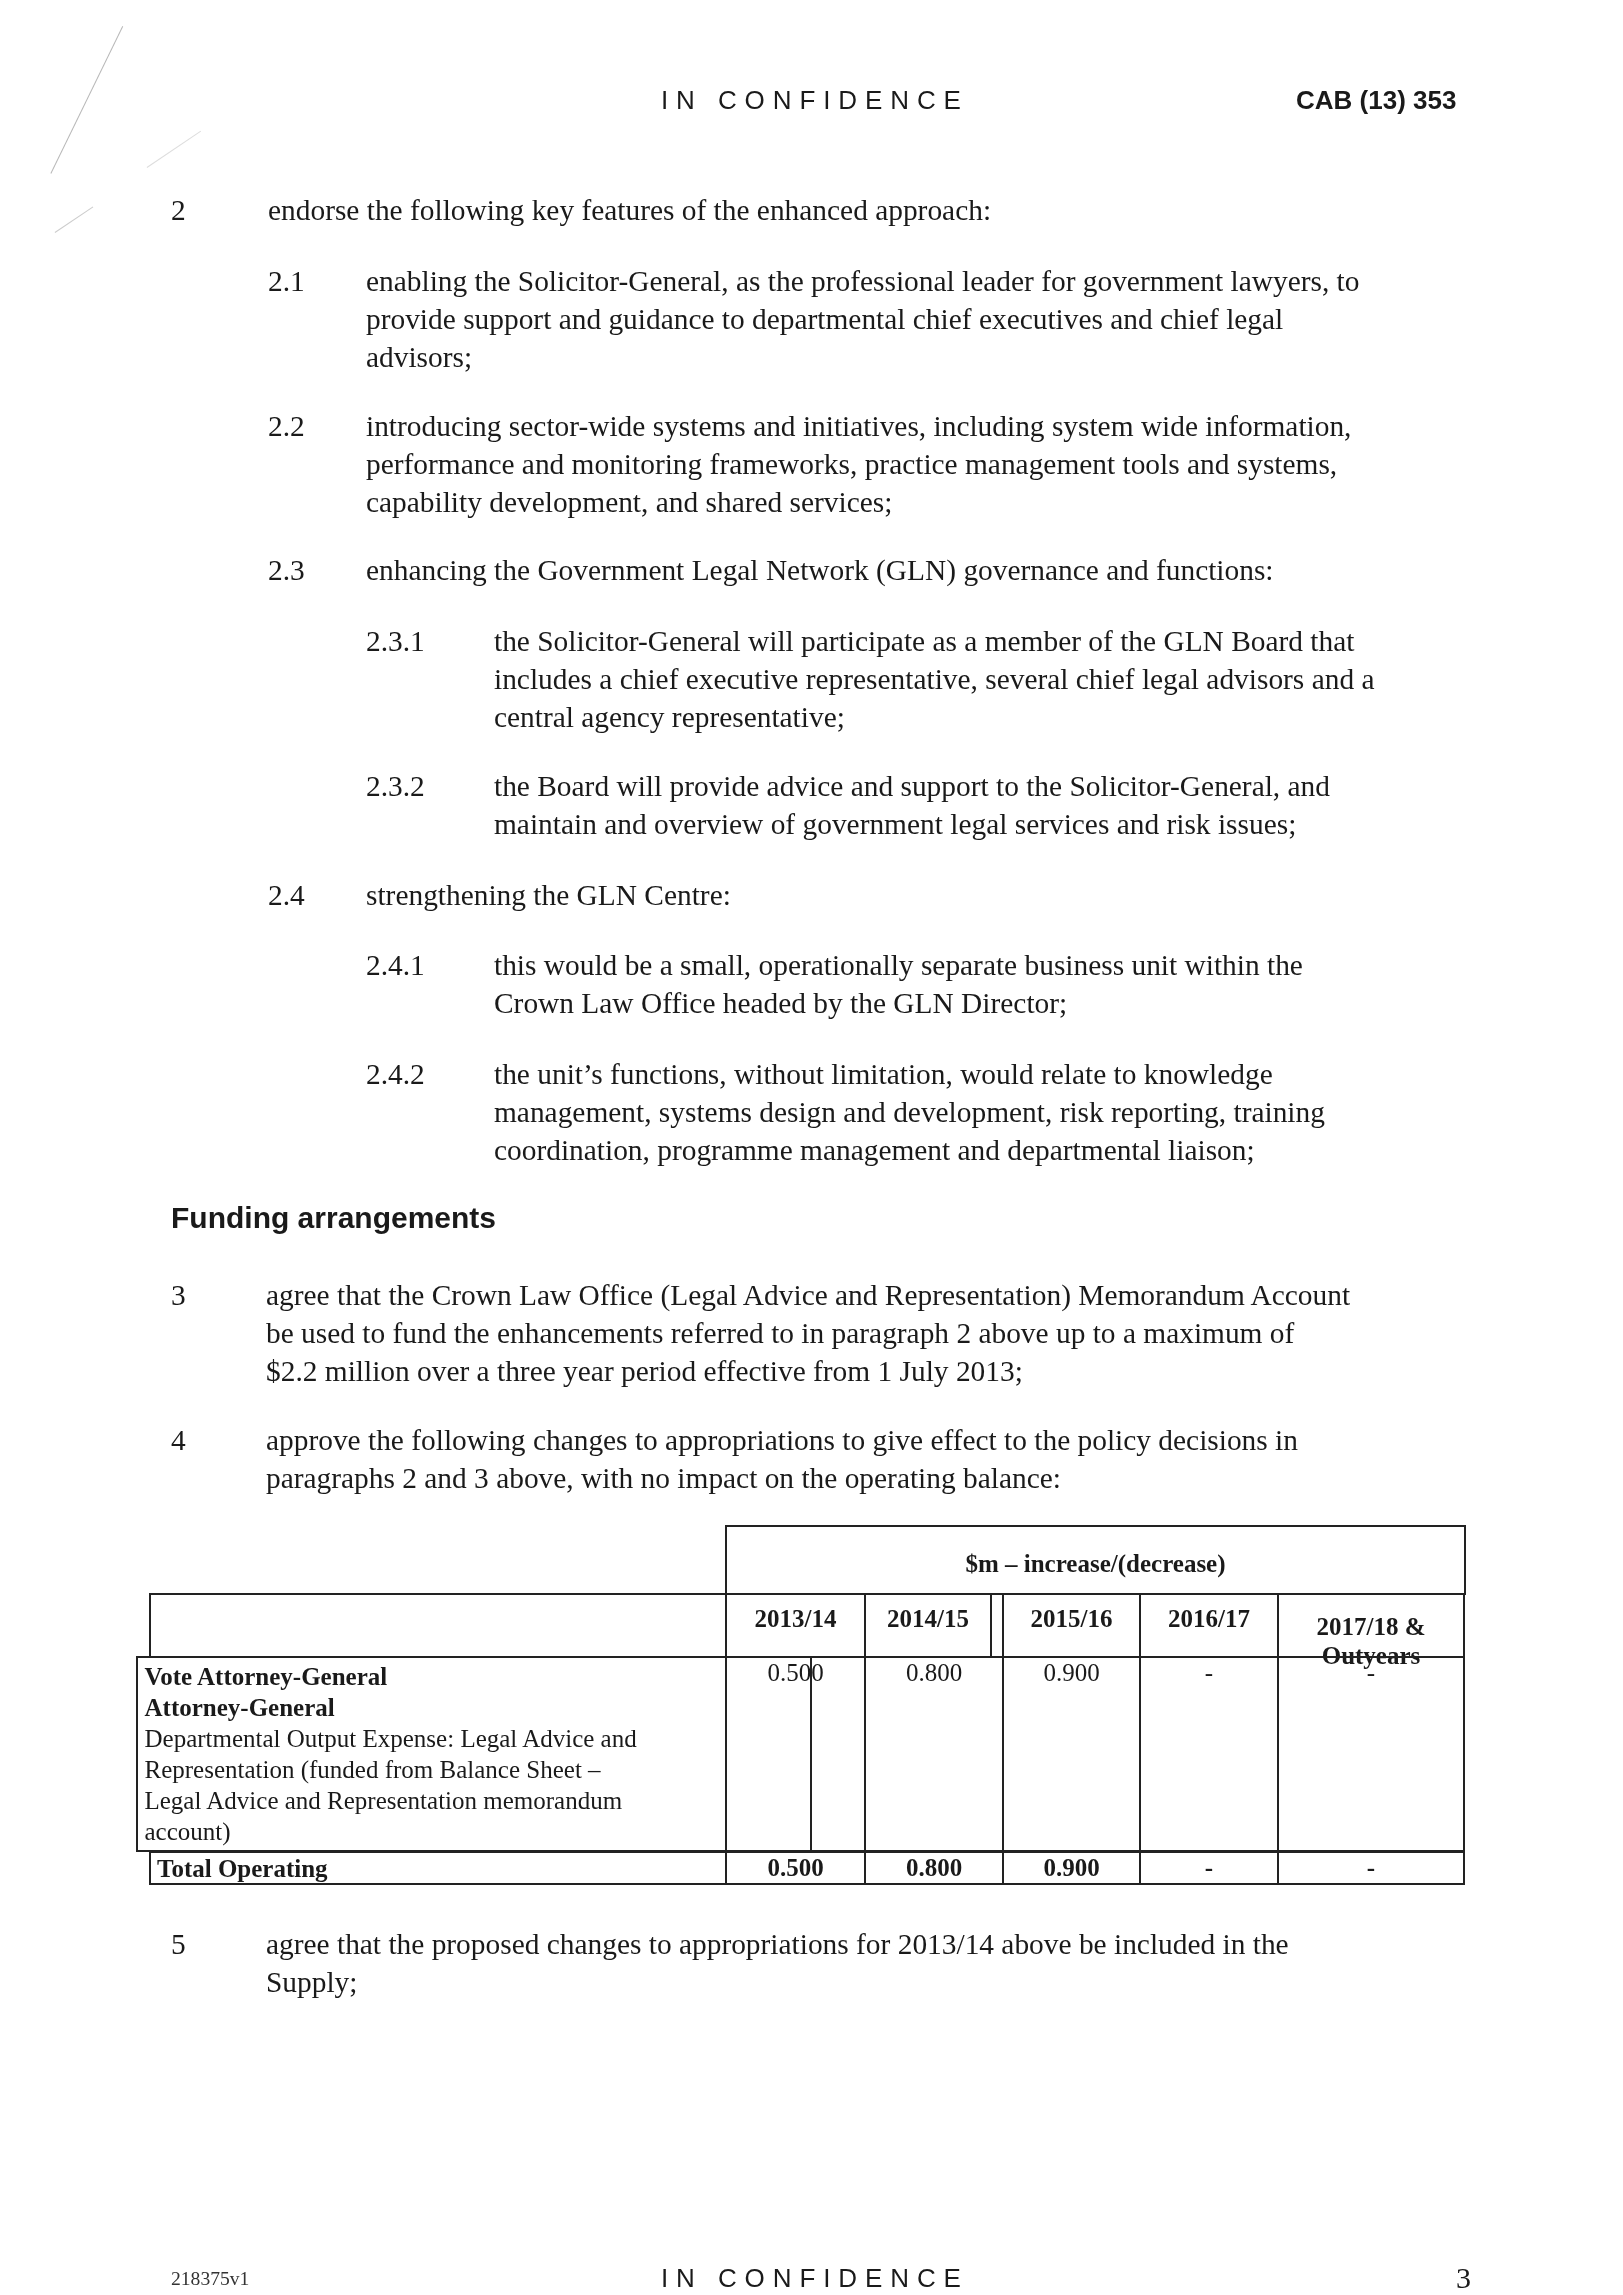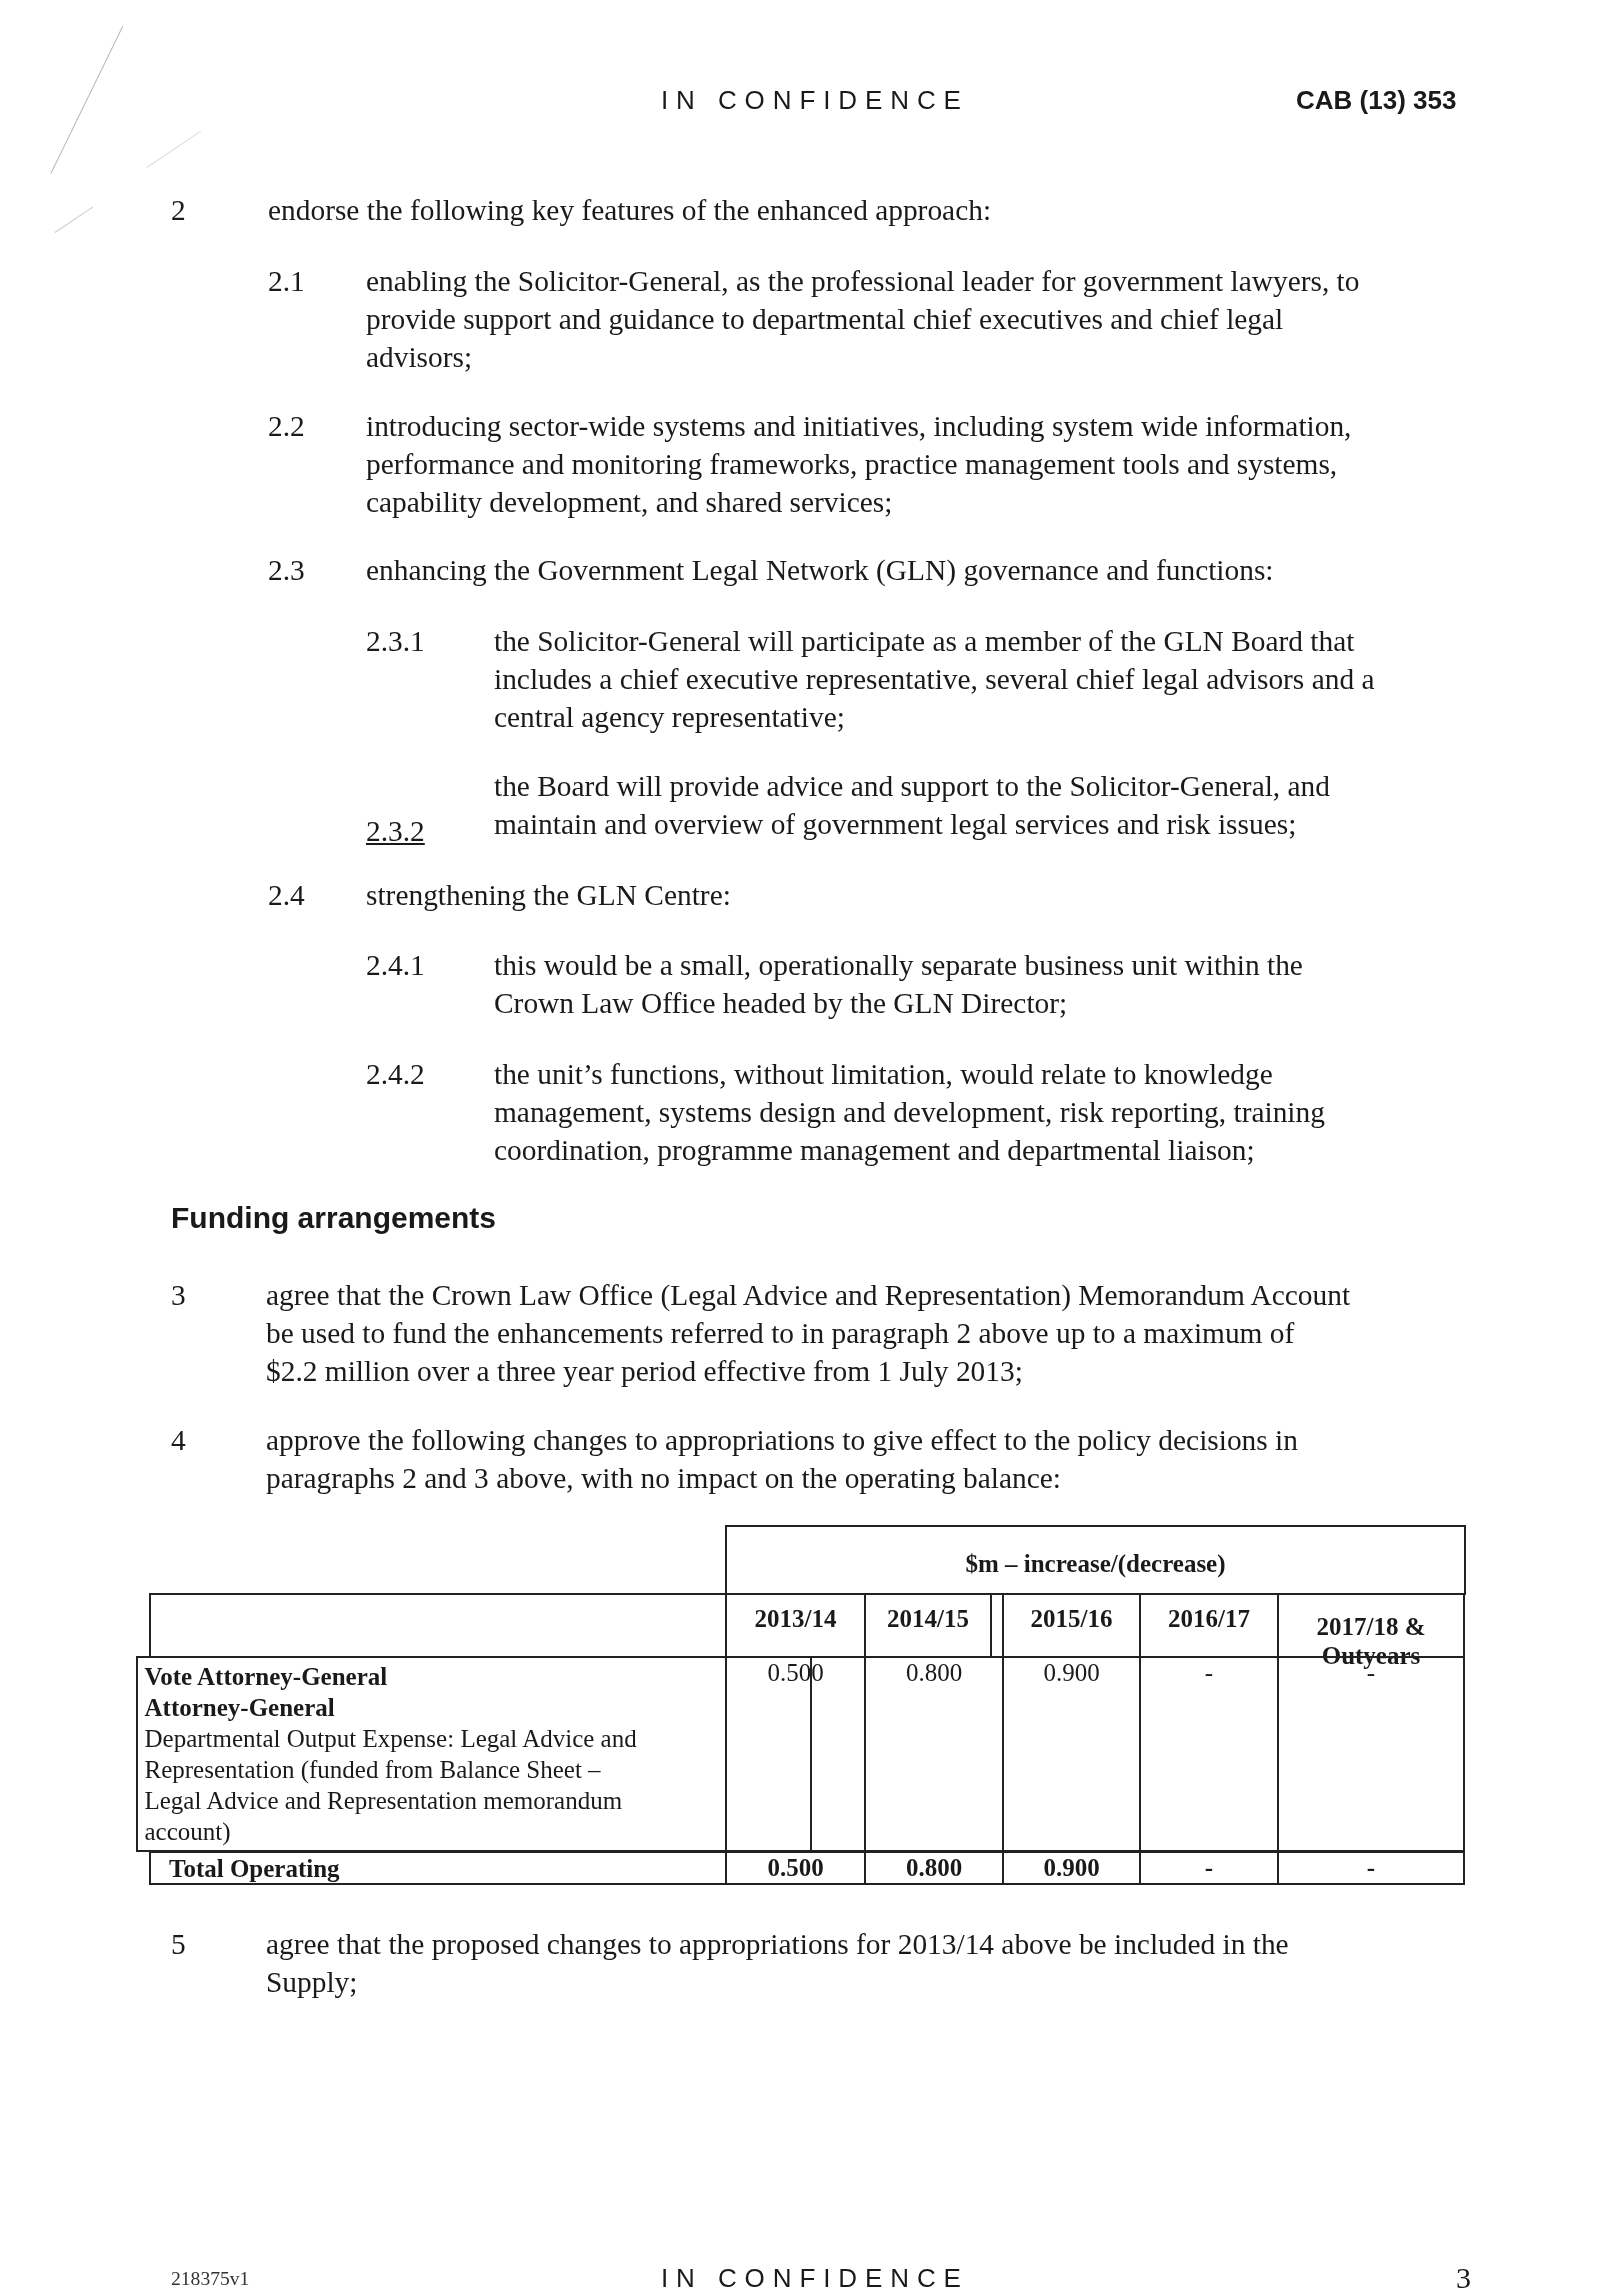--- a/index.html
+++ b/index.html
@@ -56,21 +56,21 @@
 <div class="abs serif num" style="left:268px;top:551px;">2.3</div>
 <div class="abs serif para" style="left:366px;top:551px;">enhancing the Government Legal Network (GLN) governance and functions:</div>
 
 <div class="abs serif num" style="left:366px;top:622px;">2.3.1</div>
 <div class="abs serif para" style="left:494px;top:622px;">
   <div>the Solicitor-General will participate as a member of the GLN Board that</div>
   <div>includes a chief executive representative, several chief legal advisors and a</div>
   <div>central agency representative;</div>
 </div>
 
-<div class="abs serif num" style="left:366px;top:812px;text-decoration:underline;">2.3.2</div>
+<div class="abs serif num" style="left:366px;top:767px;">2.3.2</div>
 <div class="abs serif para" style="left:494px;top:767px;">
   <div>the Board will provide advice and support to the Solicitor-General, and</div>
   <div>maintain and overview of government legal services and risk issues;</div>
 </div>
 
 <div class="abs serif num" style="left:268px;top:876px;">2.4</div>
 <div class="abs serif para" style="left:366px;top:876px;">strengthening the GLN Centre:</div>
 
 <div class="abs serif num" style="left:366px;top:946px;">2.4.1</div>
 <div class="abs serif para" style="left:494px;top:946px;">
@@ -133,21 +133,21 @@
   <div class="cell serif center" style="left:1002px;top:1656px;width:139px;height:196px;">
       <span>0.900</span>
     </div>
   <div class="cell serif center" style="left:1139px;top:1656px;width:140px;height:196px;">
       <span>-</span>
     </div>
   <div class="cell serif center" style="left:1277px;top:1656px;width:188px;height:196px;">
       <span>-</span>
     </div>
 
-  <div class="cell serif bold" style="left:149px;top:1851px;width:578px;height:34px;padding:0 18px;line-height:31px;"><span>Total Operating</span></div>
+  <div class="cell serif bold" style="left:149px;top:1851px;width:578px;height:34px;padding:0 6px;line-height:31px;"><span>Total Operating</span></div>
   <div class="cell serif bold center" style="left:725px;top:1851px;width:141px;height:34px;">
       <span>0.500</span>
     </div>
   <div class="cell serif bold center" style="left:864px;top:1851px;width:140px;height:34px;">
       <span>0.800</span>
     </div>
   <div class="cell serif bold center" style="left:1002px;top:1851px;width:139px;height:34px;">
       <span>0.900</span>
     </div>
   <div class="cell serif bold center" style="left:1139px;top:1851px;width:140px;height:34px;">

